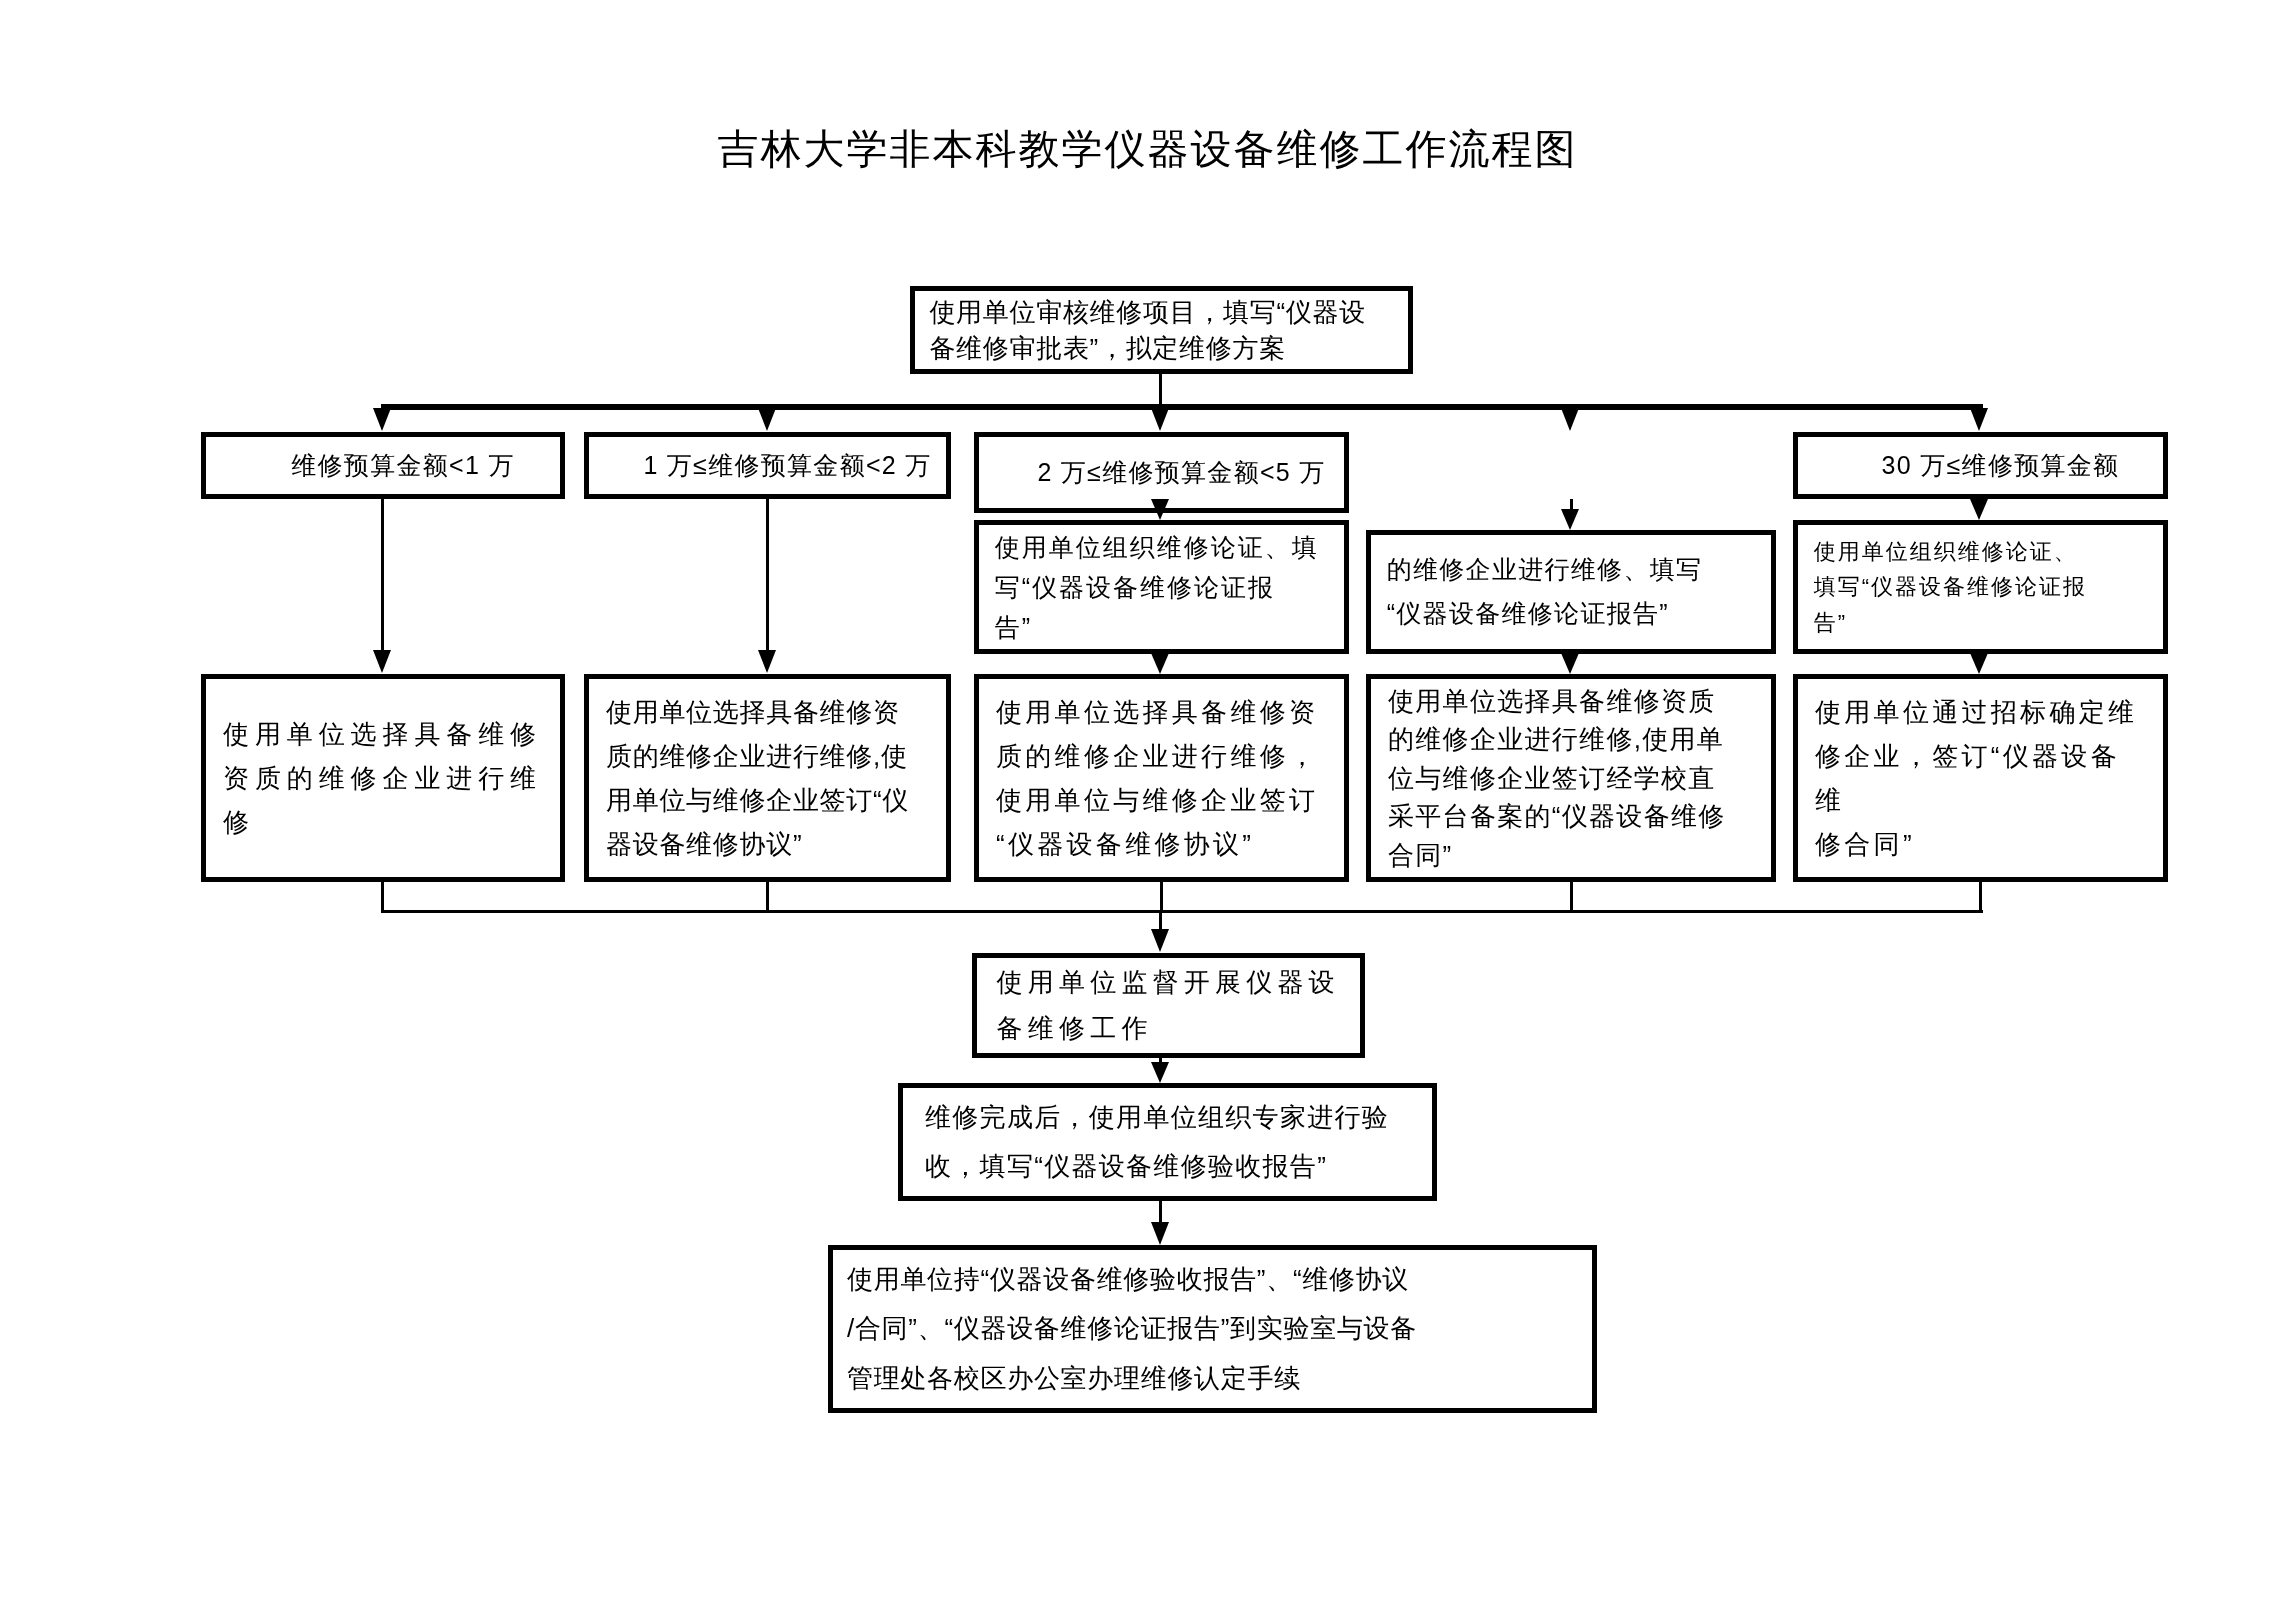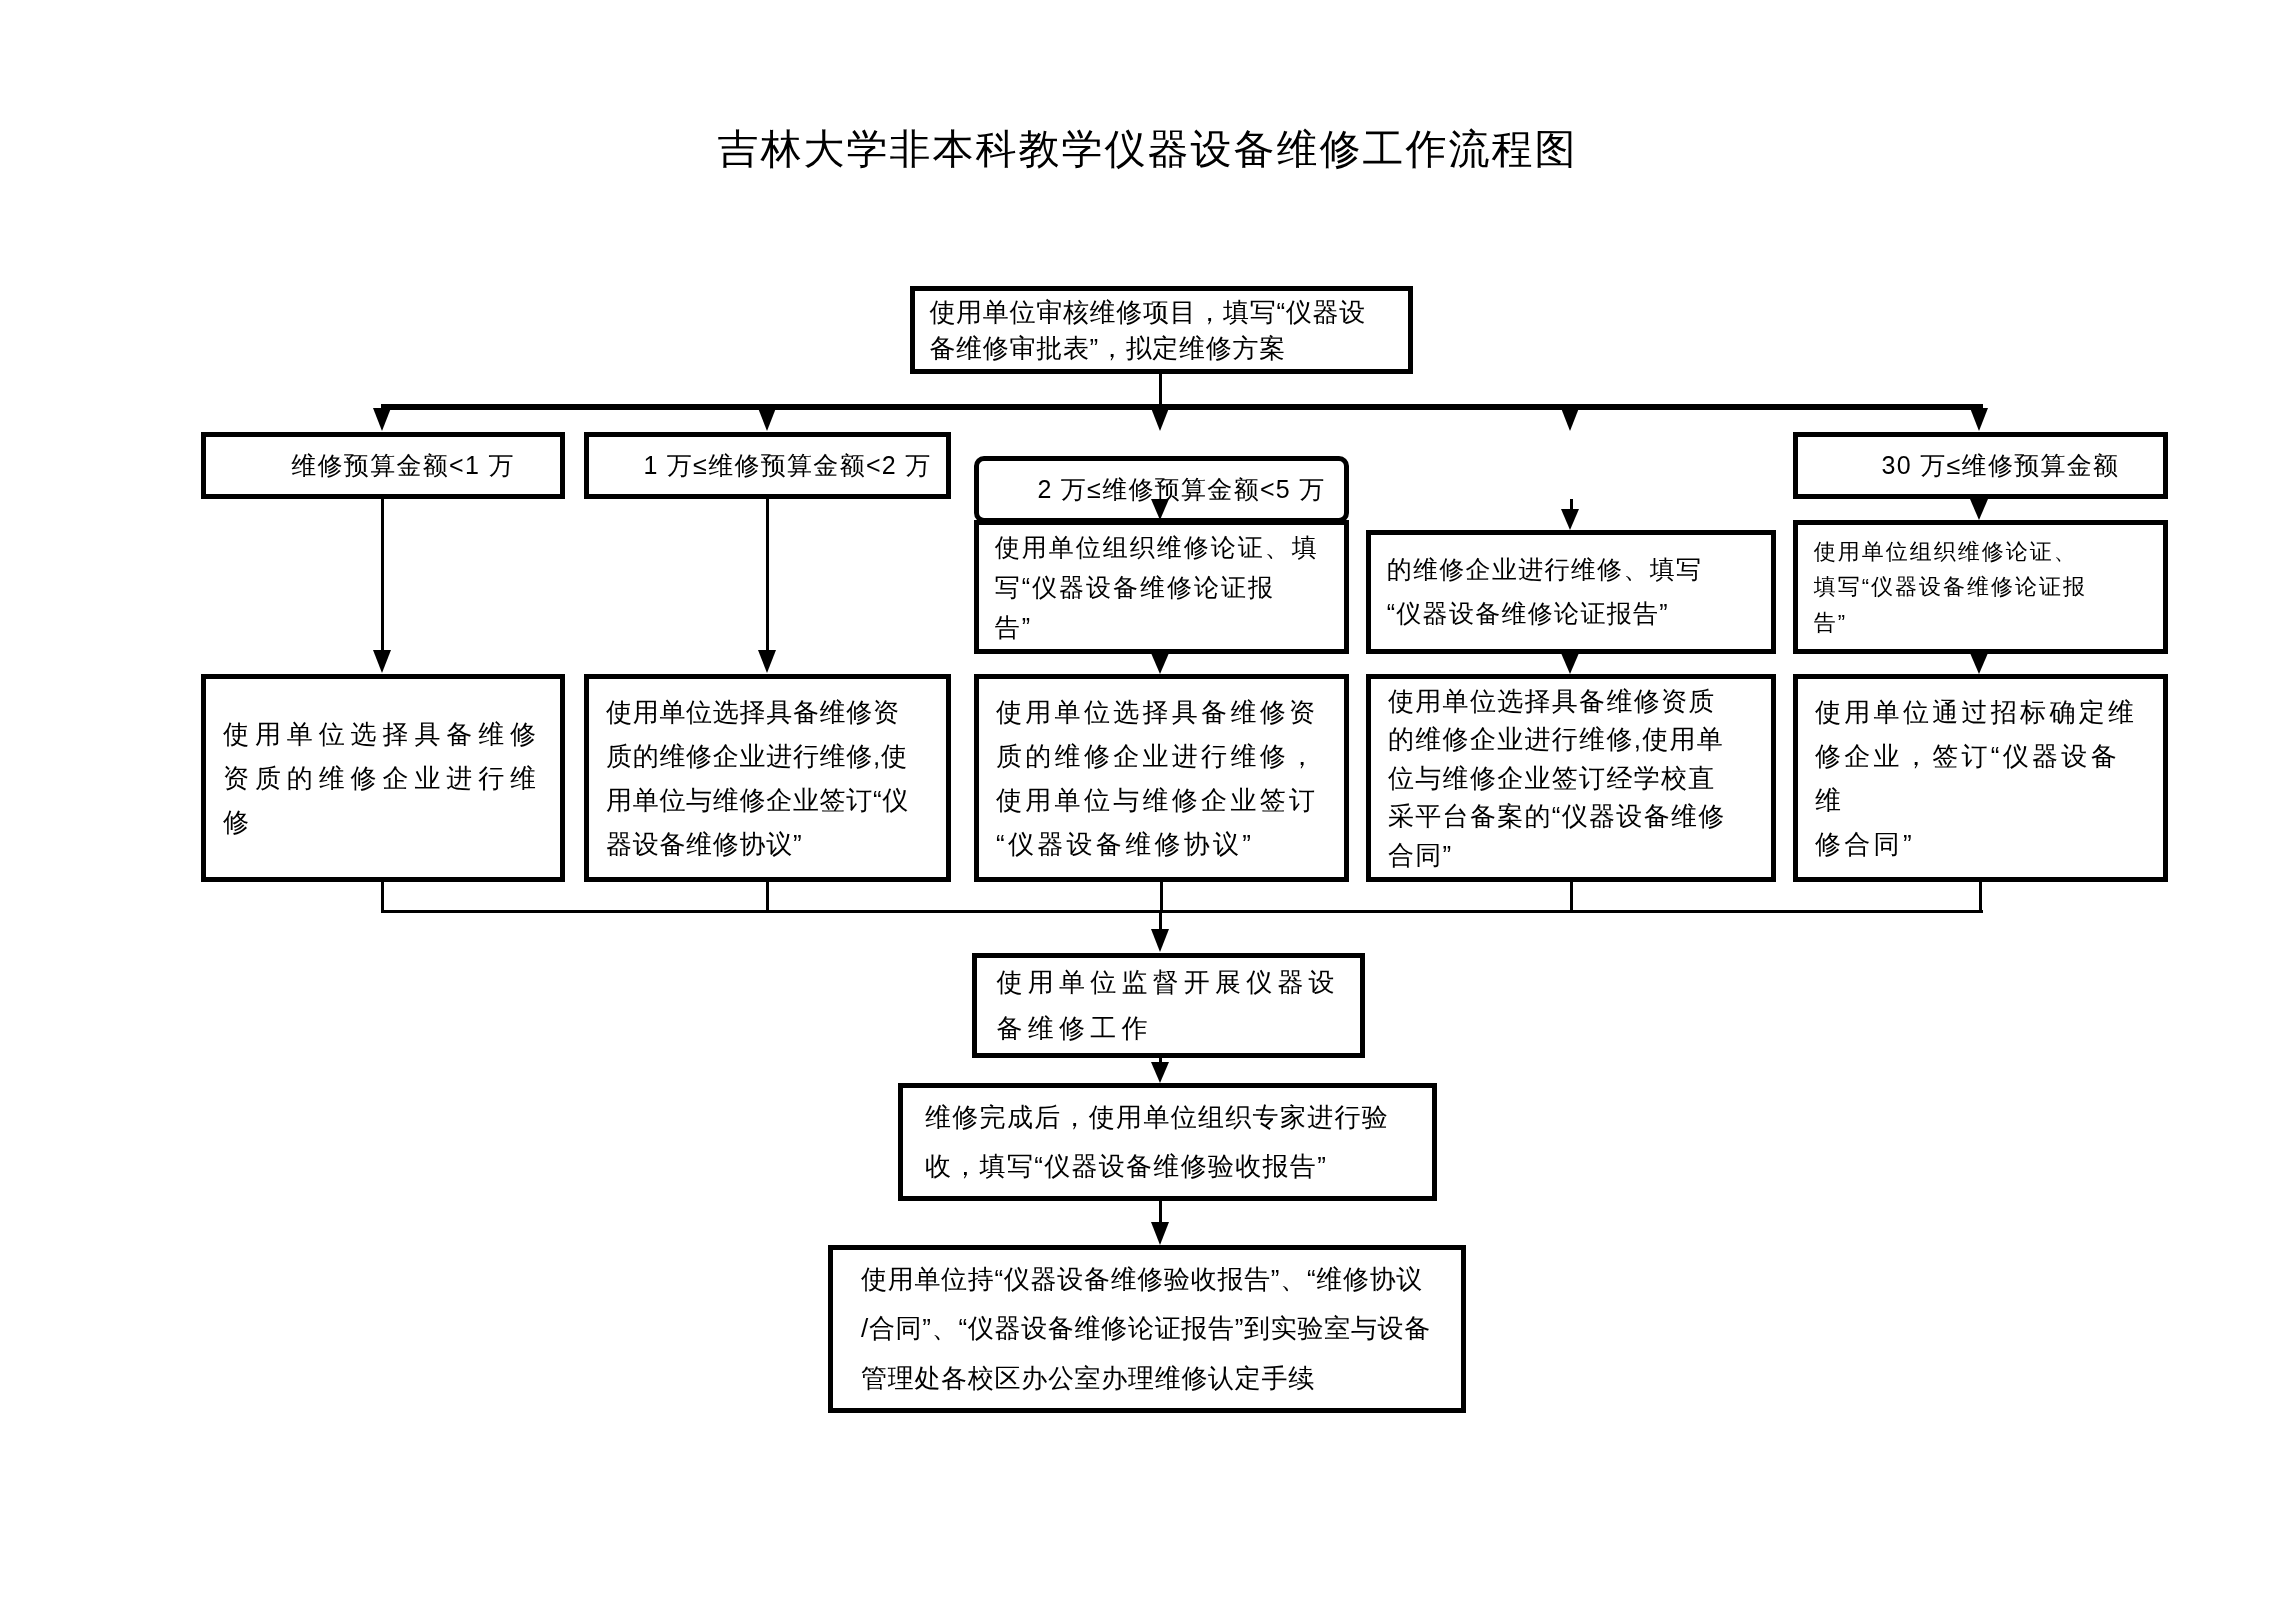--- a/index.html
+++ b/index.html
@@ -46,21 +46,21 @@
   <div class="hline" style="left:381px;top:404px;width:1602px;height:5.9px;"></div>
 
   <div class="ah" style="left:373px;top:408px;"></div>
   <div class="ah" style="left:758px;top:408px;"></div>
   <div class="ah" style="left:1151px;top:408px;"></div>
   <div class="ah" style="left:1561px;top:408px;"></div>
   <div class="ah" style="left:1970px;top:408px;"></div>
 
   <div class="box cond" style="left:201px;top:432px;width:364px;height:67px;">维修预算金额&lt;1 万</div>
   <div class="box cond" style="left:584px;top:432px;width:367px;height:67px;">1 万≤维修预算金额&lt;2 万</div>
-  <div class="box cond" style="left:974px;top:456px;width:375px;height:67px;border-radius:10px;">2 万≤维修预算金额&lt;5 万</div>
+  <div class="box cond" style="left:974px;top:432px;width:375px;height:81px;">2 万≤维修预算金额&lt;5 万</div>
   <div class="box cond" style="left:1793px;top:432px;width:375px;height:67px;">30 万≤维修预算金额</div>
 
   <div class="vline" style="left:381px;top:499px;width:2.6px;height:152px;"></div>
   <div class="ah" style="left:373px;top:650px;"></div>
   <div class="vline" style="left:766px;top:499px;width:2.6px;height:152px;"></div>
   <div class="ah" style="left:758px;top:650px;"></div>
 
   <div class="ah-sm" style="left:1151px;top:499px;"></div>
   <div class="vline" style="left:1570px;top:499px;width:2.6px;height:13px;"></div>
   <div class="ah-sm" style="left:1561px;top:509px;"></div>
@@ -114,18 +114,18 @@
 
   <div class="vline" style="left:1159px;top:1057px;width:3.3px;height:7.9px;"></div>
   <div class="ah-sm" style="left:1151px;top:1062px;"></div>
 
   <div class="box" style="left:898px;top:1083px;width:539px;height:118px;line-height:1.9;padding:0 22px;letter-spacing:1.3px;">维修完成后，使用单位组织专家进行验
 收，填写“仪器设备维修验收报告”</div>
 
   <div class="vline" style="left:1159px;top:1201px;width:3.3px;height:24px;"></div>
   <div class="ah" style="left:1151px;top:1222px;"></div>
 
-  <div class="box" style="left:828px;top:1245px;width:638px;height:168px;line-height:1.9;padding:0 28px;letter-spacing:0.7px;">使用单位持“仪器设备维修验收报告”、“维修协议
+  <div class="box" style="left:828px;top:1245px;width:769px;height:168px;line-height:1.9;padding:0 14px;letter-spacing:0.7px;">使用单位持“仪器设备维修验收报告”、“维修协议
 /合同”、“仪器设备维修论证报告”到实验室与设备
 管理处各校区办公室办理维修认定手续</div>
 
 </div>
 
 
 </body></html>

